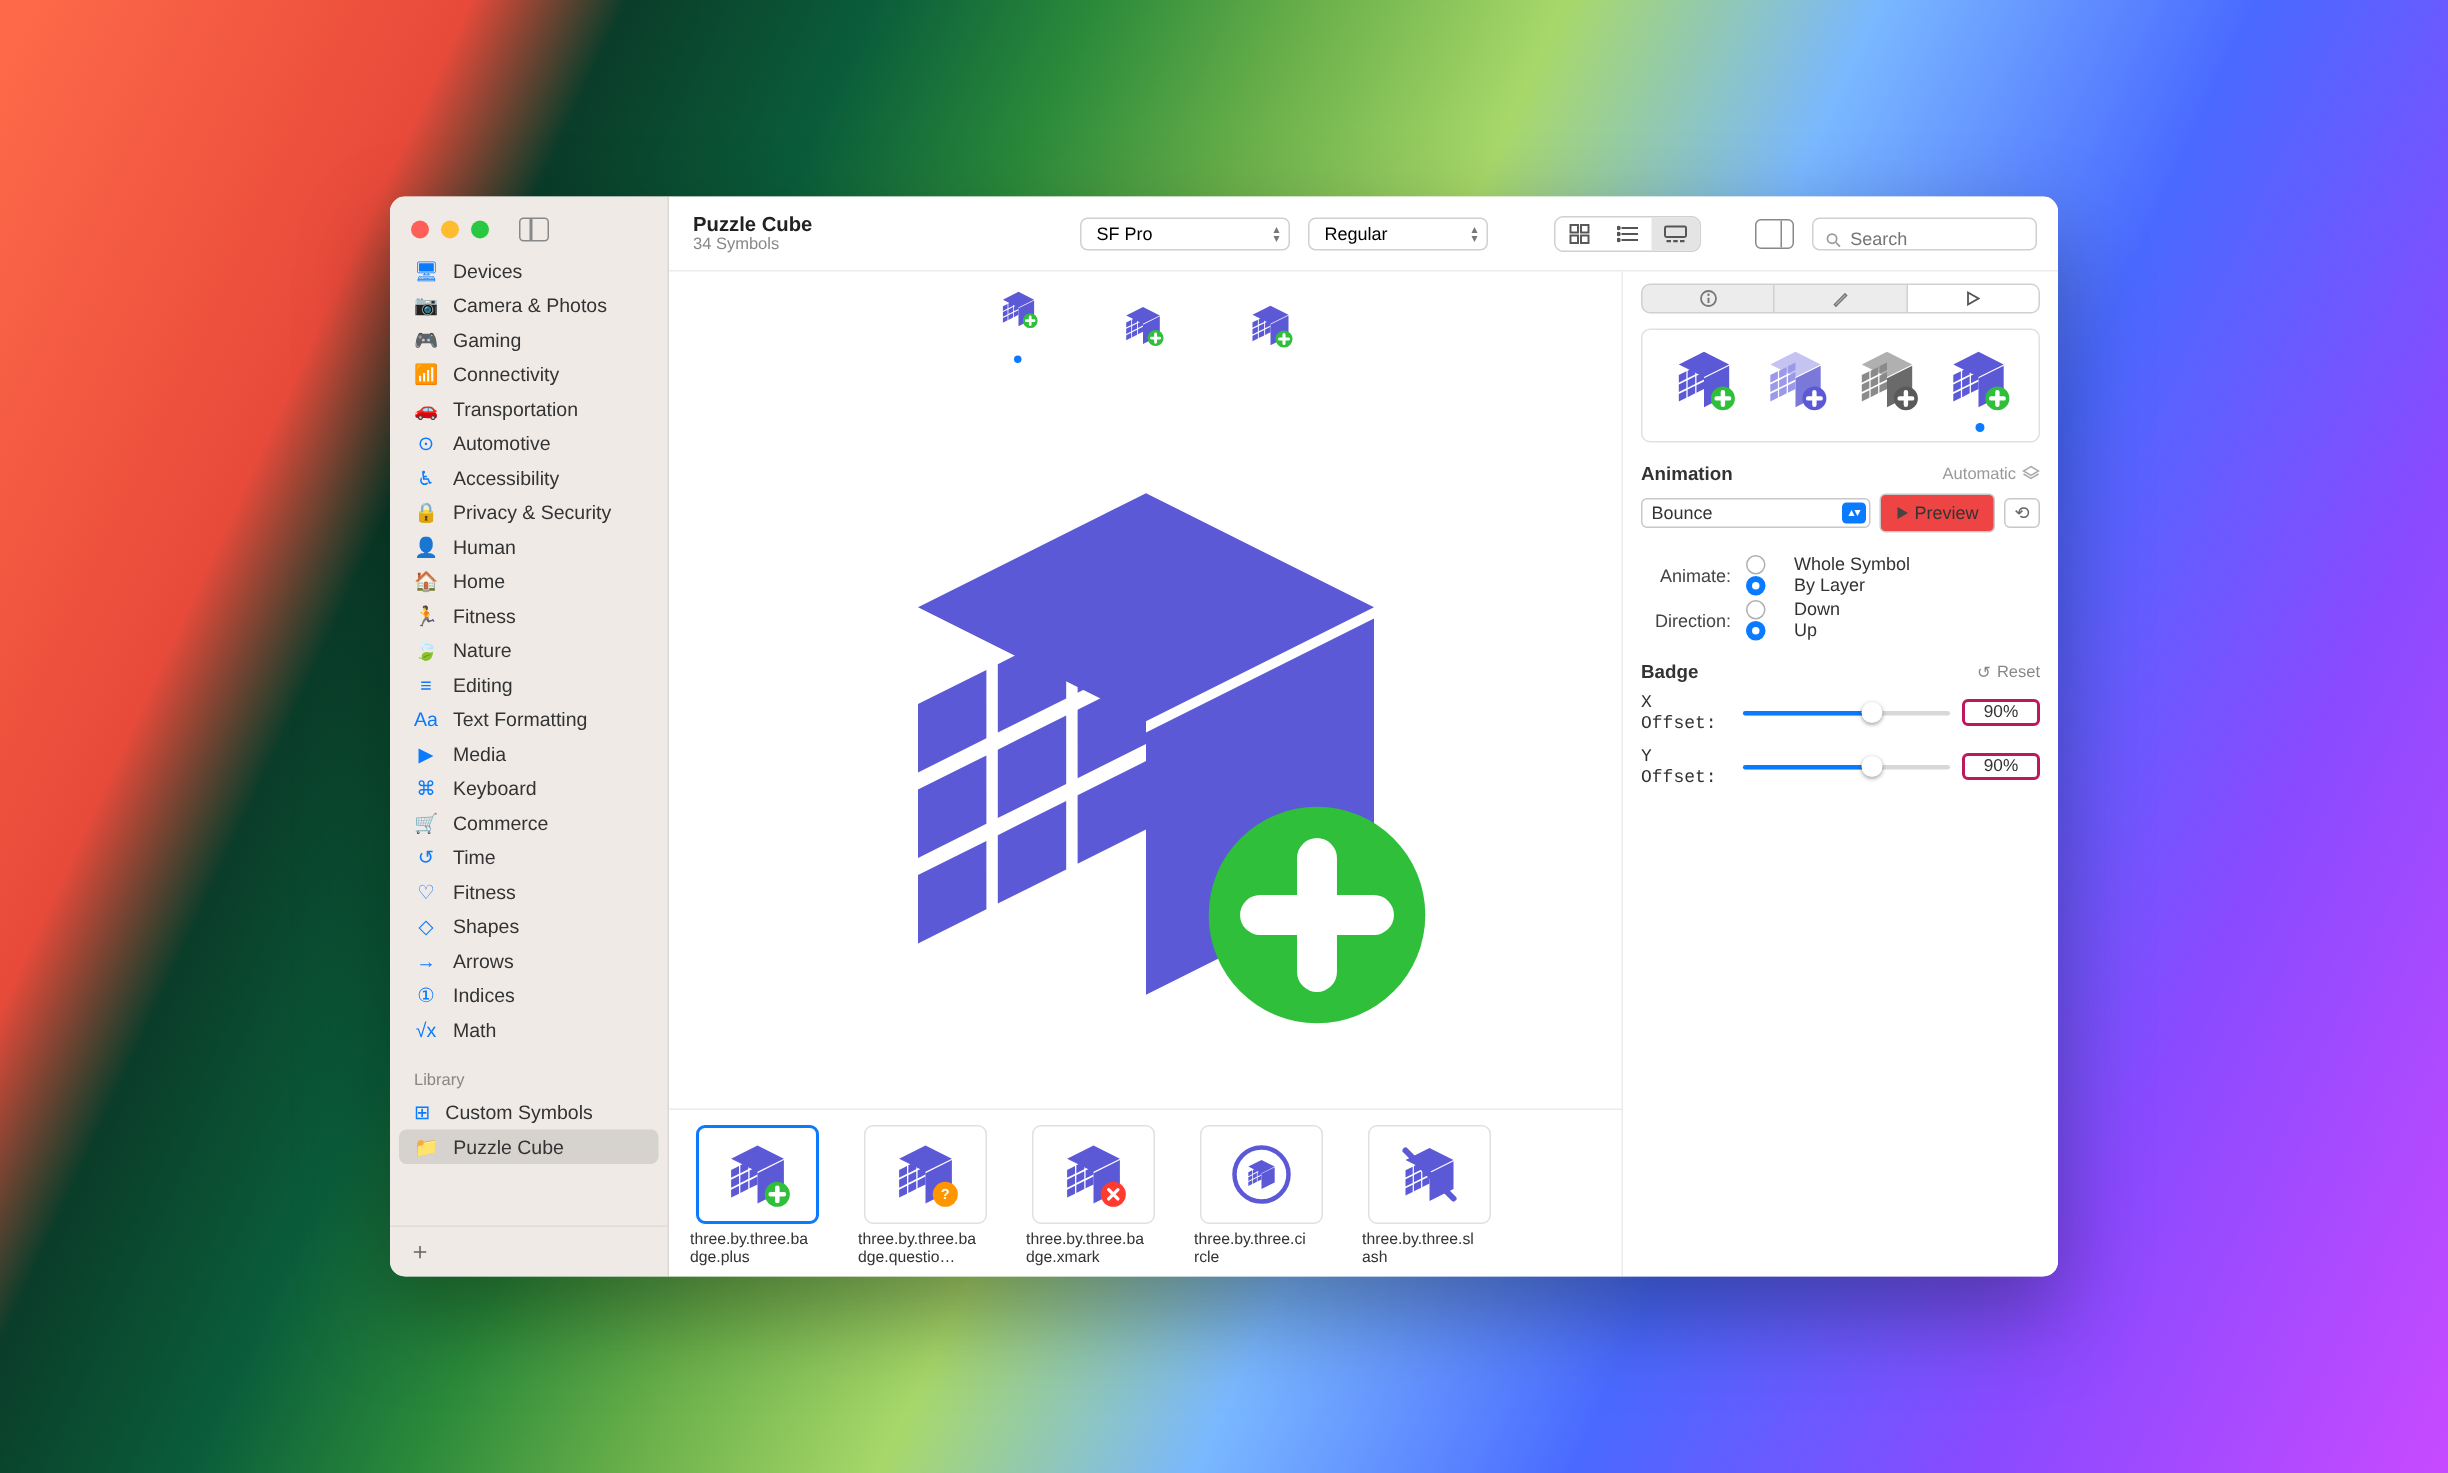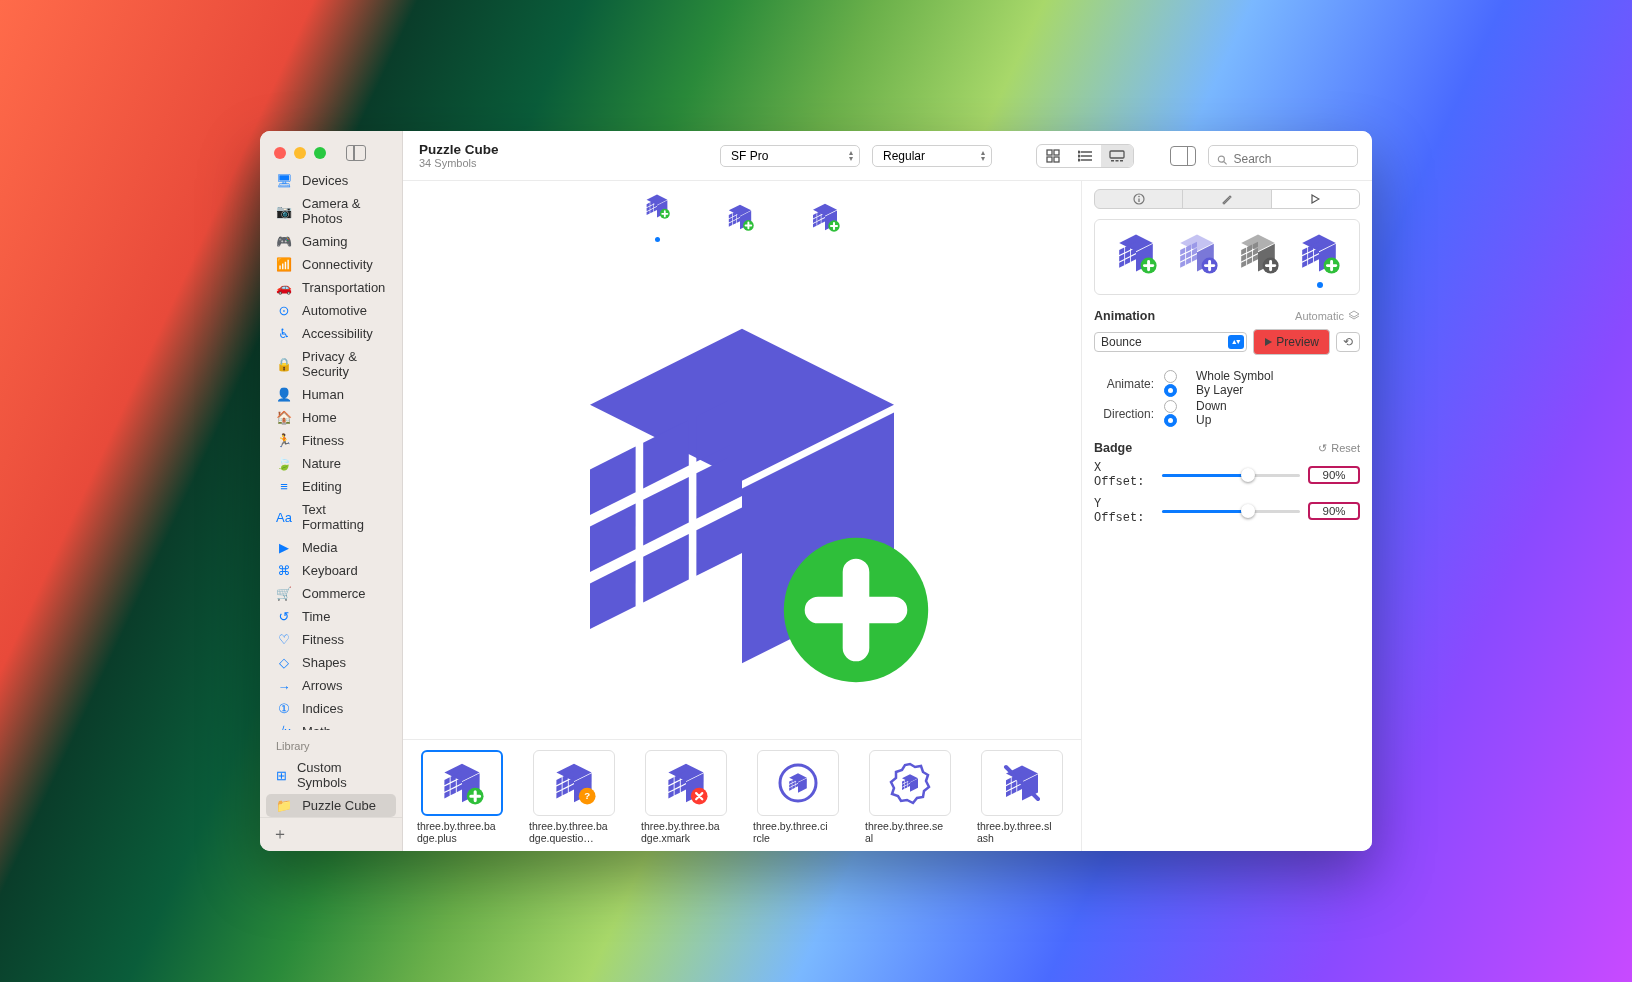--- a/index.html
+++ b/index.html
@@ -616,43 +616,20 @@
                     <path d="M38 59 l12 -6 l0 12 l-12 6 z" fill="#5c59d6"></path>
 
   </g>
                 </svg>
               </div>
               <div class="thumb-label">three.by.three.ci<br>rcle</div>
             </div>
             <div class="thumb">
               <div class="thumb-box">
                 <svg width="44" height="44" viewBox="0 0 44 44">
-                  <path d="M22 3 L27 6 L33 5 L35 11 L40 14 L38 20 L41 26 L36 30 L35 36 L29 37 L25 42 L19 39 L13 40 L10 35 L4 33 L6 27 L3 21 L8 17 L8 11 L14 9 L17 4 Z" fill="none" stroke="#5c59d6" stroke-width="2.5"></path>
-                  <g transform="translate(12,12) scale(0.2)">
-
-    <path d="M50 6 L90 26 L50 46 L10 26 Z" fill="#5c59d6"></path>
-    <path d="M50 48 L90 28 L90 74 L50 94 Z" fill="#5c59d6"></path>
-    <path d="M10 43 l12 -6 l0 12 l-12 6 z" fill="#5c59d6"></path>
-                    <path d="M24 36 l12 -6 l0 12 l-12 6 z" fill="#5c59d6"></path>
-                    <path d="M38 29 l12 -6 l0 12 l-12 6 z" fill="#5c59d6"></path>
-                    <path d="M10 58 l12 -6 l0 12 l-12 6 z" fill="#5c59d6"></path>
-                    <path d="M24 51 l12 -6 l0 12 l-12 6 z" fill="#5c59d6"></path>
-                    <path d="M38 44 l12 -6 l0 12 l-12 6 z" fill="#5c59d6"></path>
-                    <path d="M10 73 l12 -6 l0 12 l-12 6 z" fill="#5c59d6"></path>
-                    <path d="M24 66 l12 -6 l0 12 l-12 6 z" fill="#5c59d6"></path>
-                    <path d="M38 59 l12 -6 l0 12 l-12 6 z" fill="#5c59d6"></path>
-
-  </g>
-                </svg>
-              </div>
-              <div class="thumb-label">three.by.three.se<br>al</div>
-            </div>
-            <div class="thumb">
-              <div class="thumb-box">
-                <svg width="44" height="44" viewBox="0 0 44 44">
                   <g transform="translate(2,2) scale(0.4)">
 
     <path d="M50 6 L90 26 L50 46 L10 26 Z" fill="#5c59d6"></path>
     <path d="M50 48 L90 28 L90 74 L50 94 Z" fill="#5c59d6"></path>
     <path d="M10 43 l12 -6 l0 12 l-12 6 z" fill="#5c59d6"></path>
                     <path d="M24 36 l12 -6 l0 12 l-12 6 z" fill="#5c59d6"></path>
                     <path d="M38 29 l12 -6 l0 12 l-12 6 z" fill="#5c59d6"></path>
                     <path d="M10 58 l12 -6 l0 12 l-12 6 z" fill="#5c59d6"></path>
                     <path d="M24 51 l12 -6 l0 12 l-12 6 z" fill="#5c59d6"></path>
                     <path d="M38 44 l12 -6 l0 12 l-12 6 z" fill="#5c59d6"></path>

